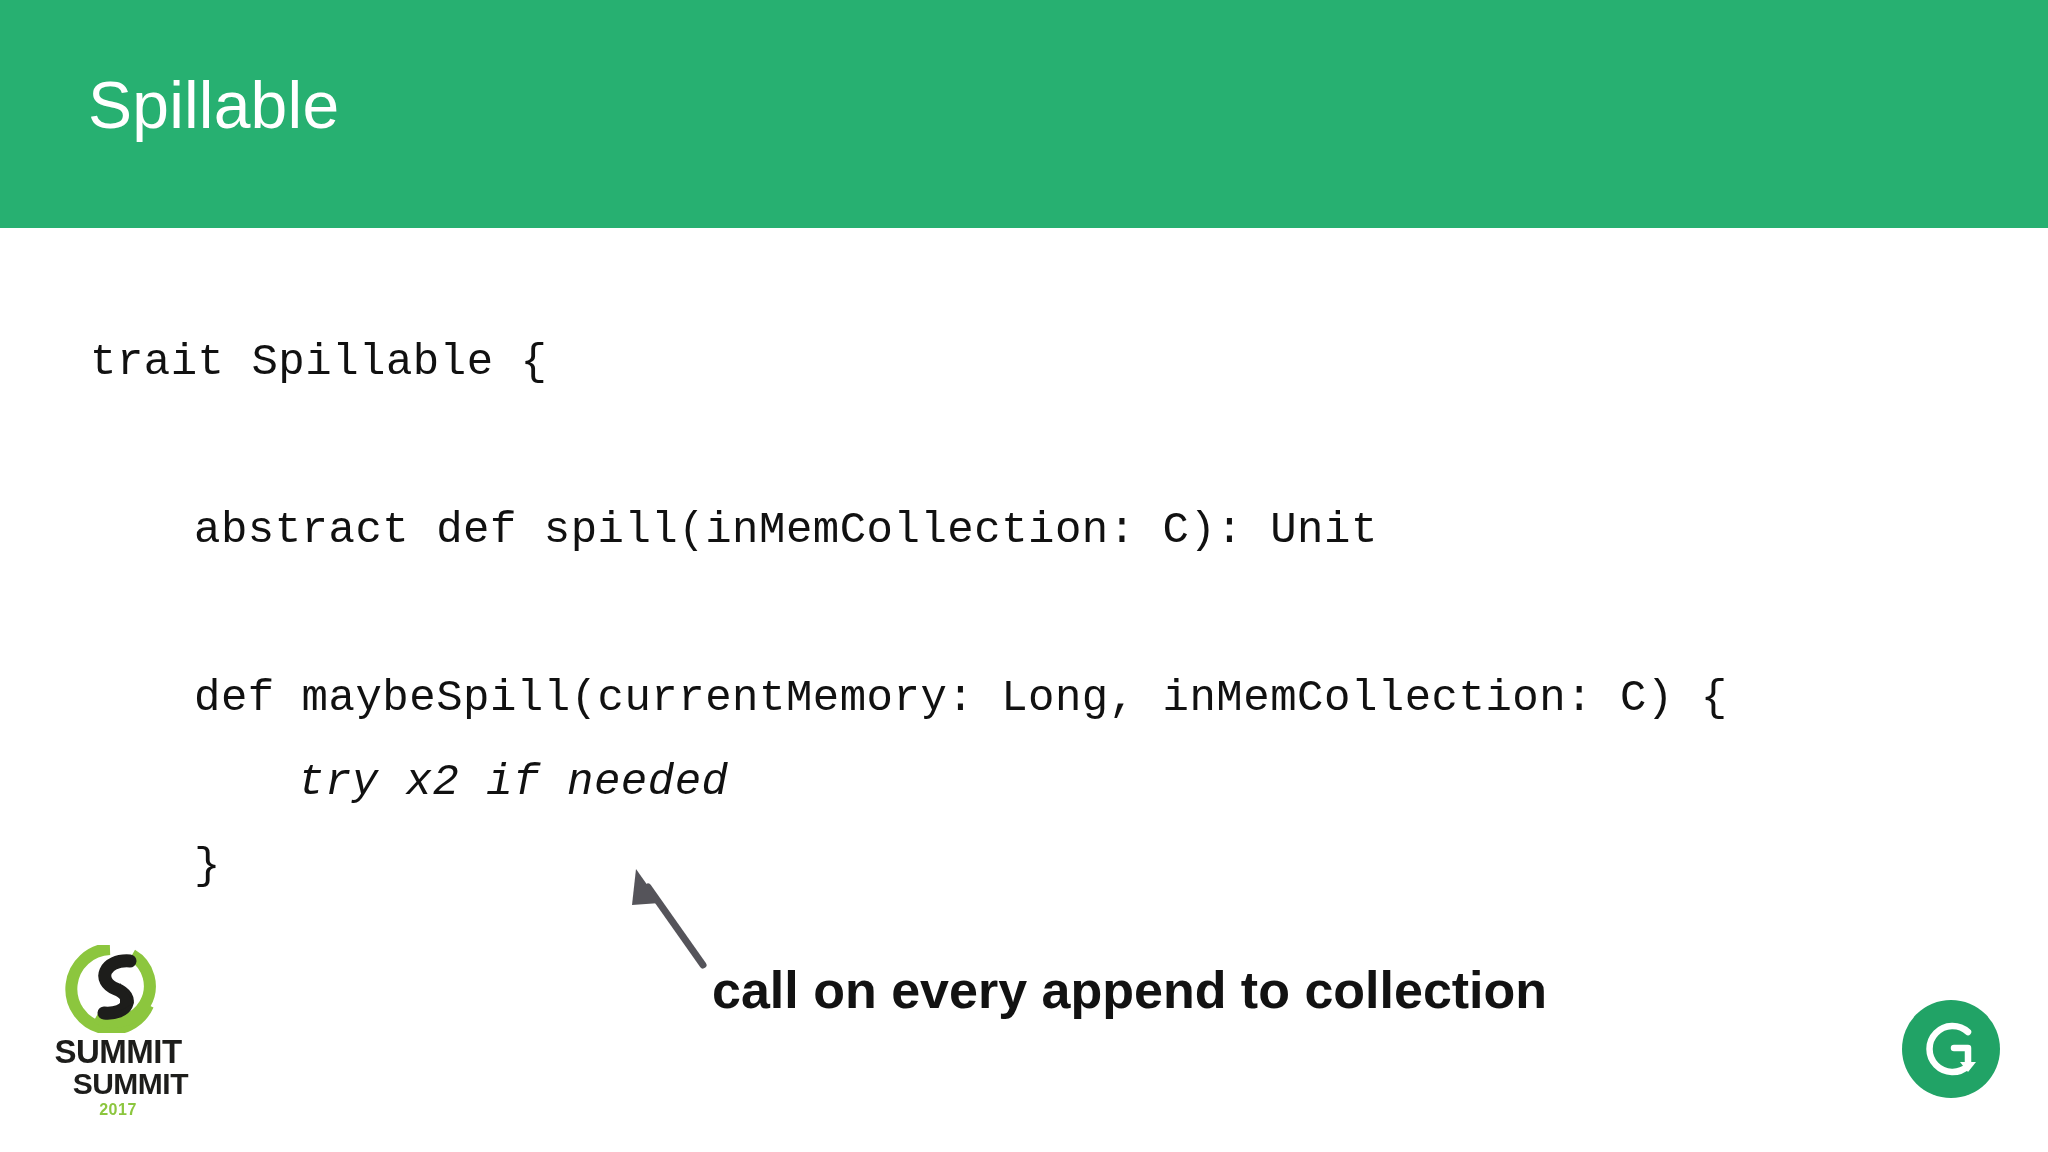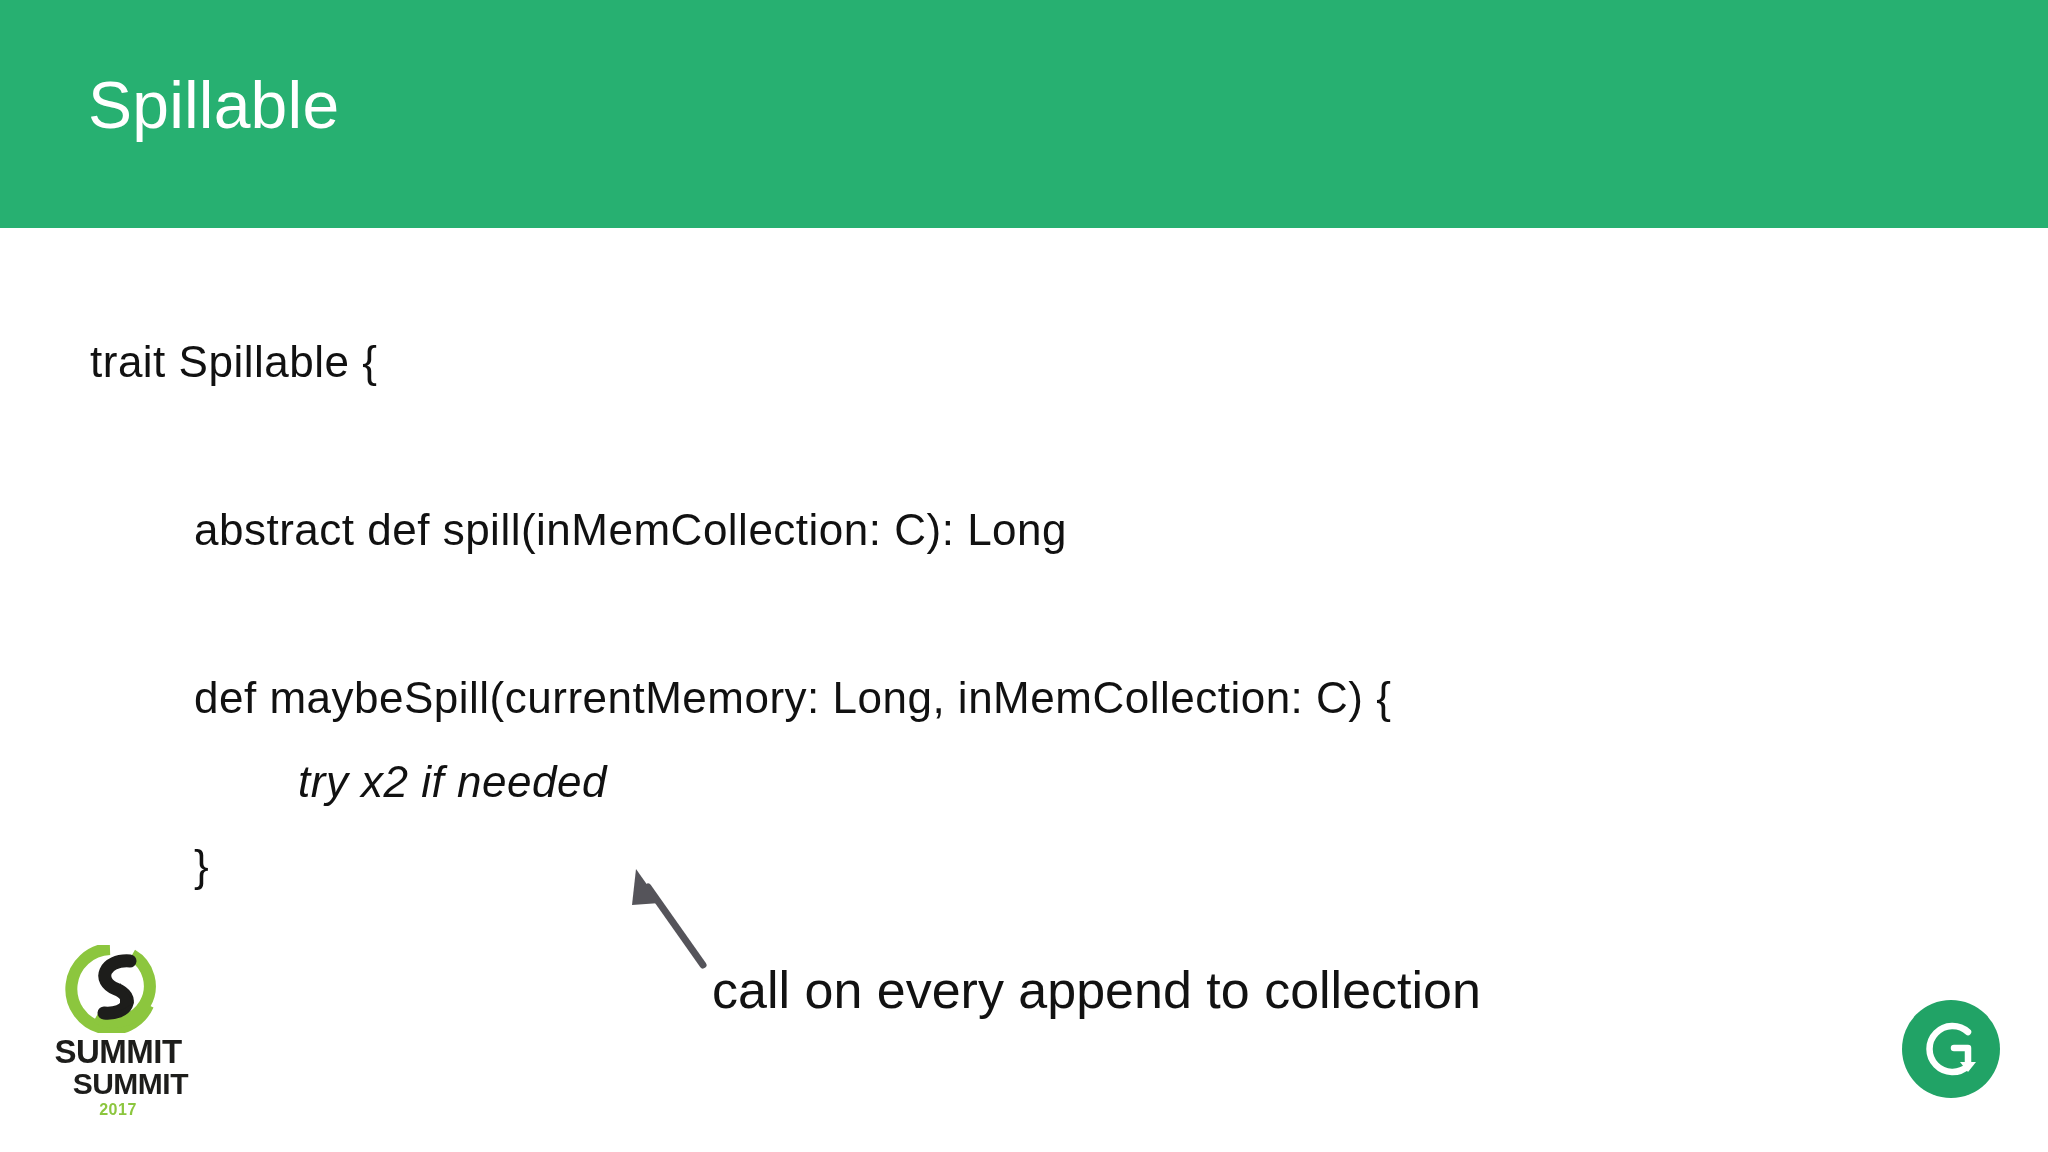--- a/index.html
+++ b/index.html
@@ -45,21 +45,21 @@
   }
 
   
   .code-block {
     position: absolute;
     left: 90px;
     top: 310px;
     width: 1800px;
   }
   .code-line {
-    font-family: Liberation Sans, sans-serif;
+    font-family: Liberation Mono, monospace;
     font-size: 44px;
     line-height: 1.0;
     color: #111111;
     white-space: pre;
     letter-spacing: 0.5px;
   }
   .code-line.l-trait   { position: absolute; left: 0px;   top: 30px; }
   .code-line.l-abs     { position: absolute; left: 104px; top: 198px; }
   .code-line.l-def     { position: absolute; left: 104px; top: 366px; }
   .code-line.l-try     { position: absolute; left: 208px; top: 450px; font-style: italic; }
@@ -72,21 +72,21 @@
     top: 845px;
     width: 150px;
     height: 150px;
   }
   .annotation-text {
     position: absolute;
     left: 712px;
     top: 960px;
     font-family: "Liberation Sans", sans-serif;
     font-size: 52px;
-    font-weight: 400;
+    font-weight: 700;
     color: #121212;
     white-space: pre;
     letter-spacing: 0px;
   }
 
   
   .spark-logo {
     position: absolute;
     left: 48px;
     top: 945px;
@@ -126,21 +126,21 @@
 </head>
 <body>
 
 <div class="slide">
 
   <div class="header-bar"></div>
   <div class="slide-title">Spillable</div>
 
   <div class="code-block">
     <div class="code-line l-trait">trait Spillable {</div>
-    <div class="code-line l-abs">abstract def spill(inMemCollection: C): Long</div>
+    <div class="code-line l-abs">abstract def spill(inMemCollection: C): Unit</div>
     <div class="code-line l-def">def maybeSpill(currentMemory: Long, inMemCollection: C) {</div>
     <div class="code-line l-try">try x2 if needed</div>
     <div class="code-line l-close">}</div>
   </div>
 
   <div class="annotation-arrow">
     <svg width="150" height="150" viewBox="0 0 150 150" xmlns="http://www.w3.org/2000/svg">
       <line x1="103" y1="120" x2="48" y2="42" stroke="#55545a" stroke-width="7" stroke-linecap="round"></line>
       <polygon points="36,24 60,58 32,60" fill="#55545a"></polygon>
     </svg>

